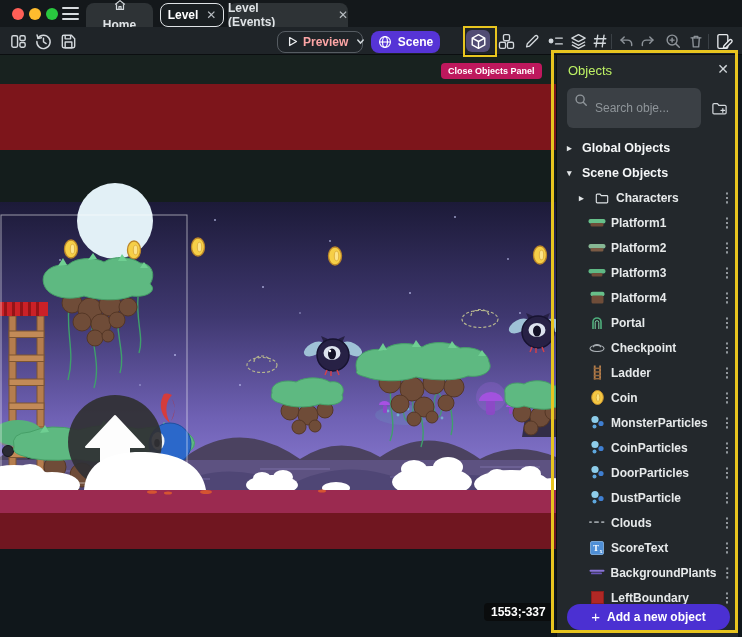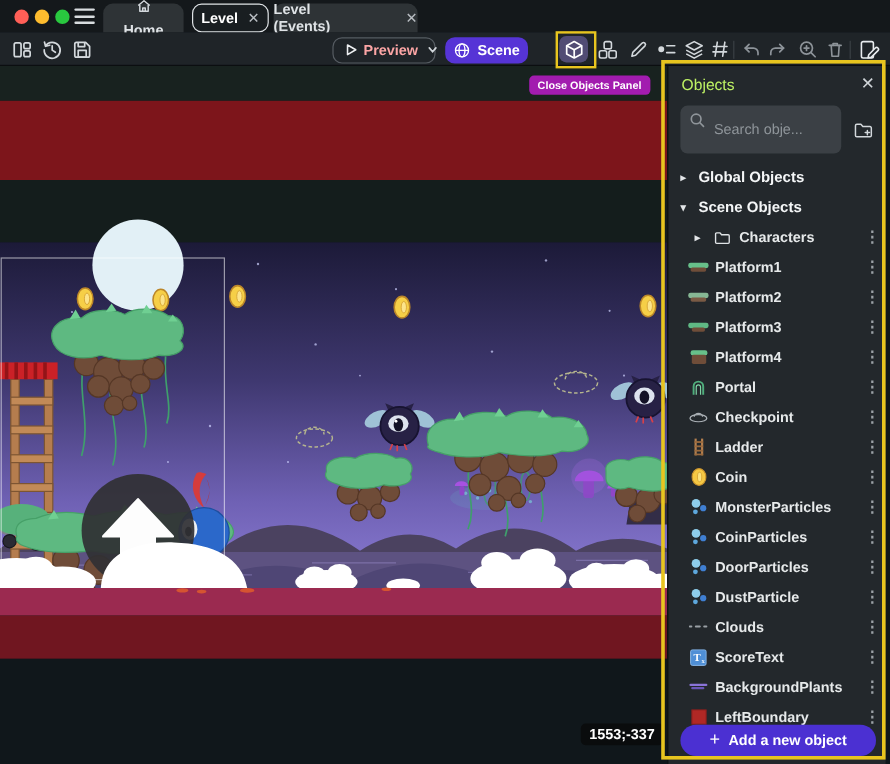--- a/index.html
+++ b/index.html
@@ -43,30 +43,30 @@
        font-size:12px;padding:0 6px 0 28px;box-sizing:border-box;font-family:"Liberation Sans",sans-serif;outline:none;}
   .search-wrap input::placeholder{color:#8f959a;}
   .search-ico{position:absolute;left:7px;top:5px;}
   .folder-add{width:22px;height:22px;display:flex;align-items:center;justify-content:center;cursor:pointer;}
   .obj-list{margin-top:7px;}
   .obj-row{height:25px;display:flex;align-items:center;font-size:12px;font-weight:bold;color:#e6e9ea;cursor:pointer;}
   .row-section{padding-left:10px;font-size:12.5px;color:#f4f6f7;}
   .row-section .tri{margin-right:7px;}
   .row-folder{padding-left:22px;}
   .row-folder .tri{margin-right:5px;}
-  .row-object{padding-left:15px;}
+  .row-object{padding-left:30px;}
   .tri{font-size:9px;color:#e3e6e8;width:8px;}
   .obj-ico{width:20px;display:flex;align-items:center;justify-content:center;}
   .obj-label{margin-left:4px;flex:1;}
   .kebab{width:22px;text-align:center;color:#9ba1a6;font-size:13px;}
   .add-btn{position:absolute;left:10px;top:549px;width:163px;height:26px;background:#4b30d2;border-radius:13px;
        display:flex;align-items:center;justify-content:center;gap:7px;font-size:12px;font-weight:bold;color:#fff;cursor:pointer;}
   .add-plus{font-size:15px;font-weight:normal;margin-top:-1px;}
   
-  .tooltip{position:absolute;left:441px;top:63px;background:#a21caf;border-radius:4px;padding:3px 7px;
+  .tooltip{position:absolute;left:441px;top:63px;background:#be185d;border-radius:4px;padding:3px 7px;
        font-size:9px;font-weight:bold;color:#fff;z-index:40;}
   .ann{position:absolute;border:3px solid #e8c51f;box-sizing:border-box;pointer-events:none;z-index:50;}
   .ann-cube{left:463px;top:26px;width:34px;height:31px;border-width:2.5px;}
   .ann-panel{left:551px;top:50px;width:187px;height:583px;}
   svg{display:block;}
 </style>
 </head>
 <body>
 
 <div class="app">

